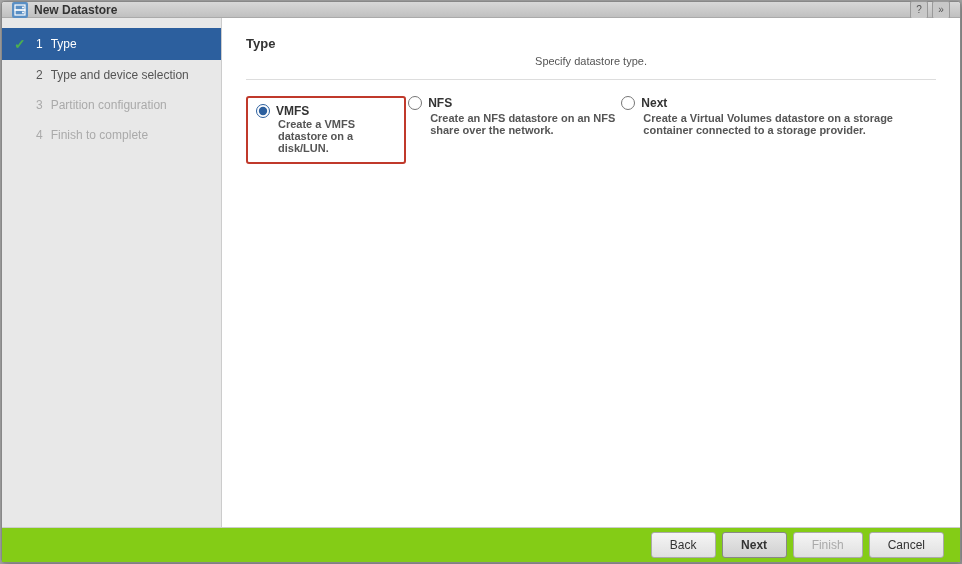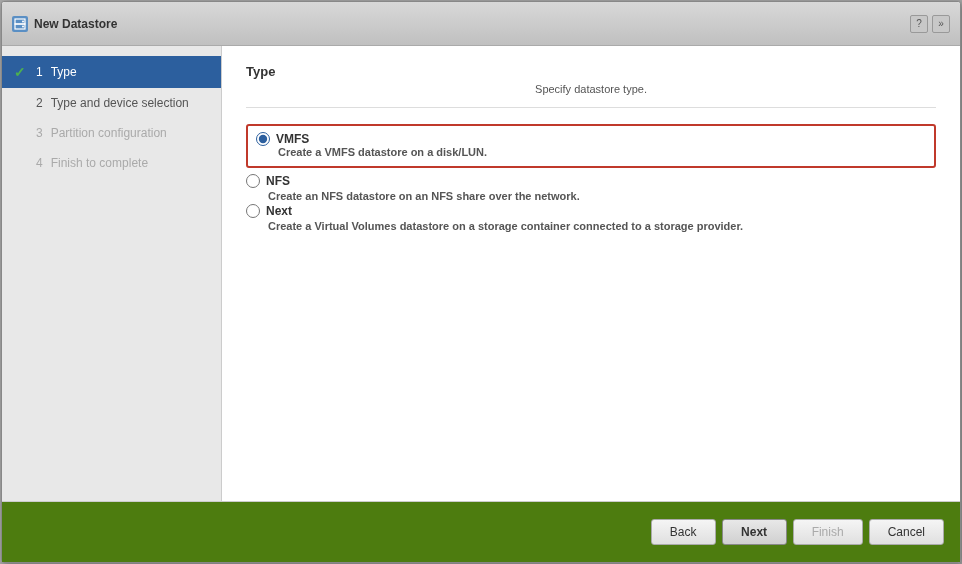--- a/index.html
+++ b/index.html
@@ -25,21 +25,21 @@
       box-shadow: 2px 2px 8px rgba(0,0,0,0.4);
     }
     .title-bar {
       background: linear-gradient(to bottom, #d8d8d8, #c0c0c0);
       border-bottom: 1px solid #aaa;
       padding: 6px 10px;
       display: flex;
       align-items: center;
       justify-content: space-between;
       border-radius: 3px 3px 0 0;
-      height: 44px;
+      height: 16px;
     }
     .title-bar-left {
       display: flex;
       align-items: center;
       gap: 6px;
     }
     .title-icon {
       width: 16px;
       height: 16px;
       background: #5a8fc4;
@@ -124,21 +124,21 @@
       margin-bottom: 12px;
       text-align: center;
     }
     .divider {
       border: none;
       border-top: 1px solid #ddd;
       margin-bottom: 16px;
     }
     .radio-group {
       display: flex;
-      flex-direction: column;
+      flex-direction: row;
       gap: 2px;
     }
     .radio-option {
       display: flex;
       flex-direction: column;
       gap: 2px;
     }
     .radio-label-row {
       display: flex;
       align-items: center;
@@ -163,26 +163,26 @@
       margin-bottom: 4px;
     }
     input[type="radio"] {
       width: 14px;
       height: 14px;
       cursor: pointer;
       accent-color: #2c5f9e;
     }
     .footer {
       border-top: 1px solid #ccc;
-      background: #4d7c0f;
+      background: #84cc16;
       padding: 10px 16px;
       display: flex;
       justify-content: flex-end;
       gap: 6px;
-      height: 61px;
+      height: 35px;
       align-items: center;
     }
     .btn {
       padding: 5px 18px;
       font-size: 12px;
       border-radius: 3px;
       cursor: pointer;
       border: 1px solid #aaa;
       background: linear-gradient(to bottom, #f5f5f5, #e0e0e0);
       color: #333;

